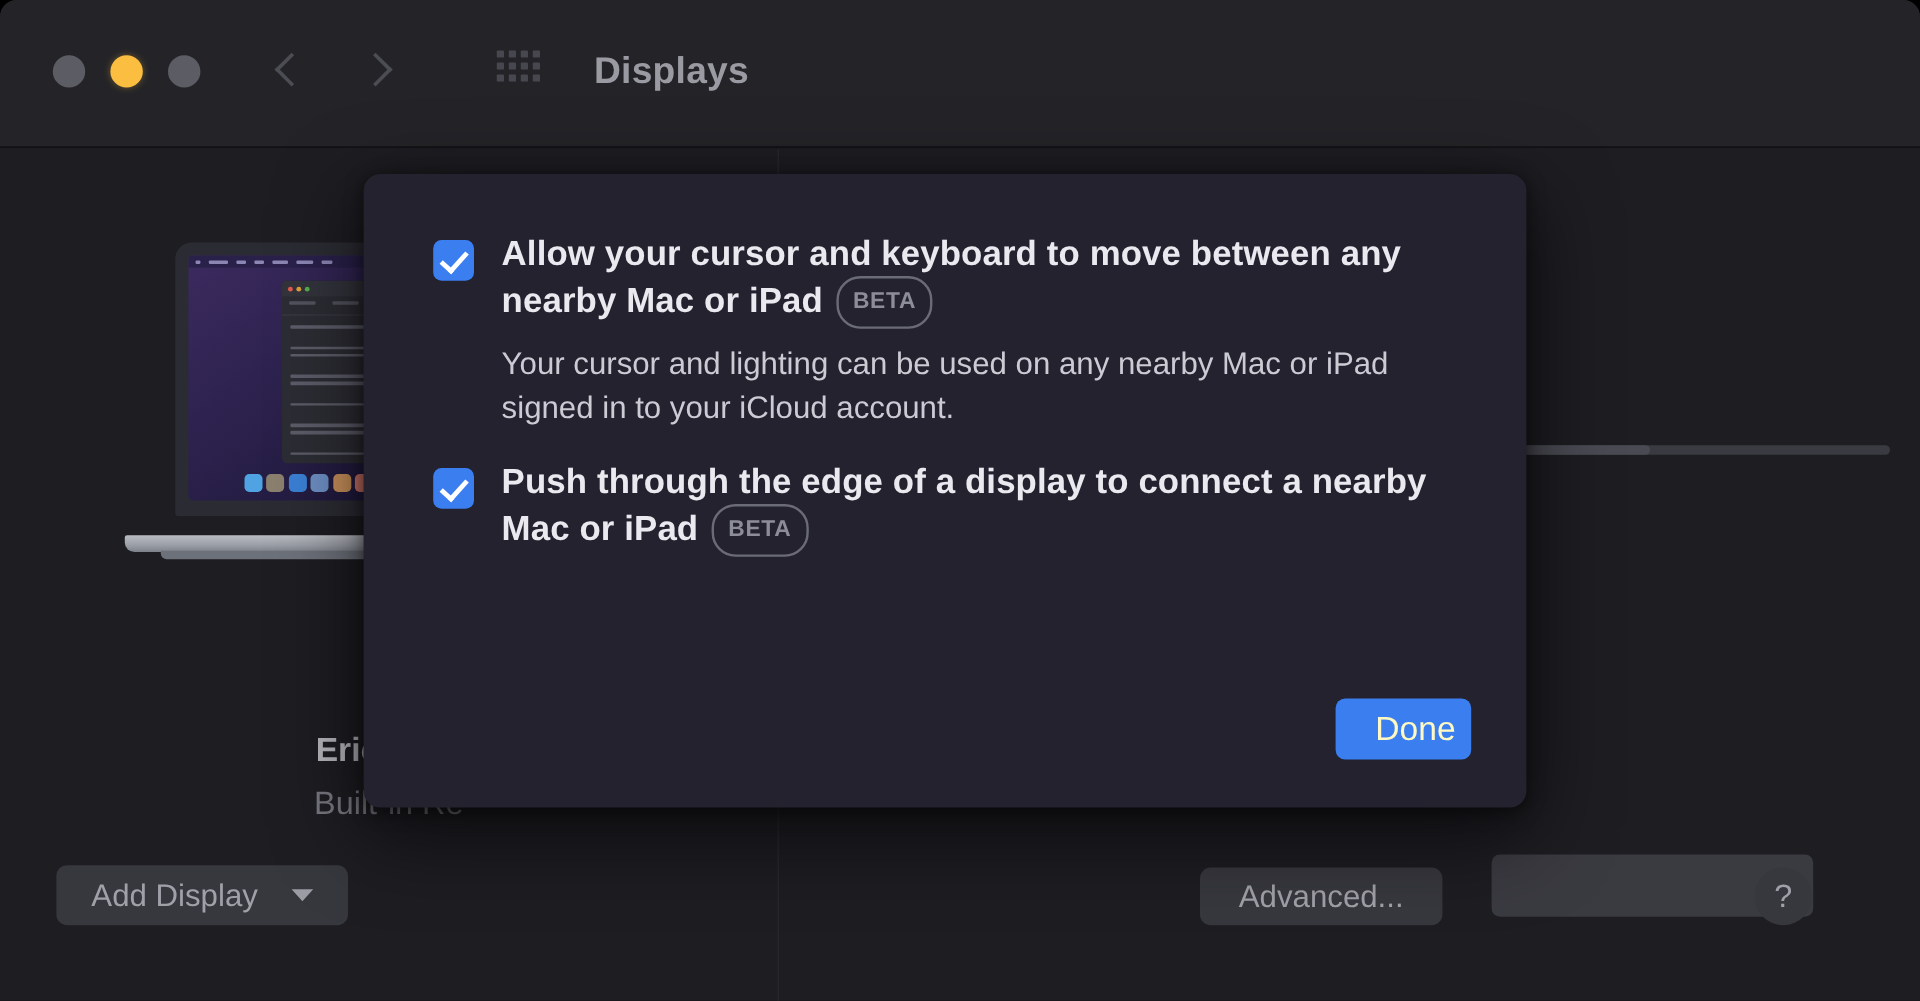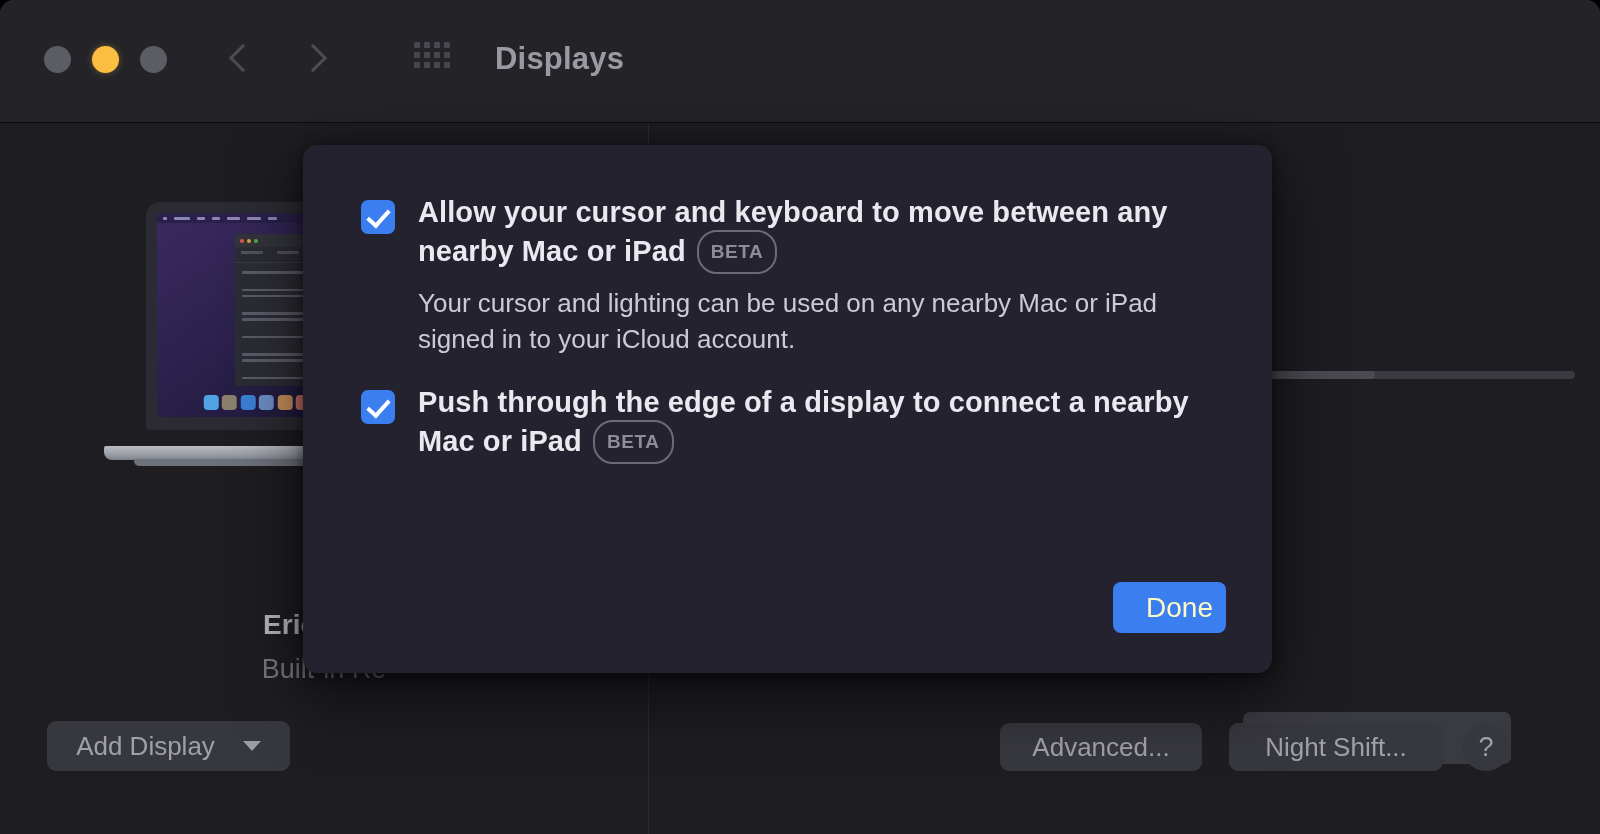--- a/index.html
+++ b/index.html
@@ -634,21 +634,20 @@
       </div>
     </div>
   </div>
 
   <button class="btn add-display">
     <span>Add Display</span>
     <span class="caret-down"></span>
   </button>
 
   <button class="btn advanced-btn">Advanced...</button>
-  <button class="btn nightshift-btn">Night Shift...</button>
   <button class="btn help-btn">?</button>
 
   <div class="sheet-overlay">
     <div class="sheet">
 
       <div class="opt opt-1">
         <div class="opt-head">
           <span class="checkbox"></span>
           <span class="opt-title"><span>Allow your cursor and keyboard to move between any nearby Mac or iPad</span><span class="beta">BETA</span></span>
         </div>

